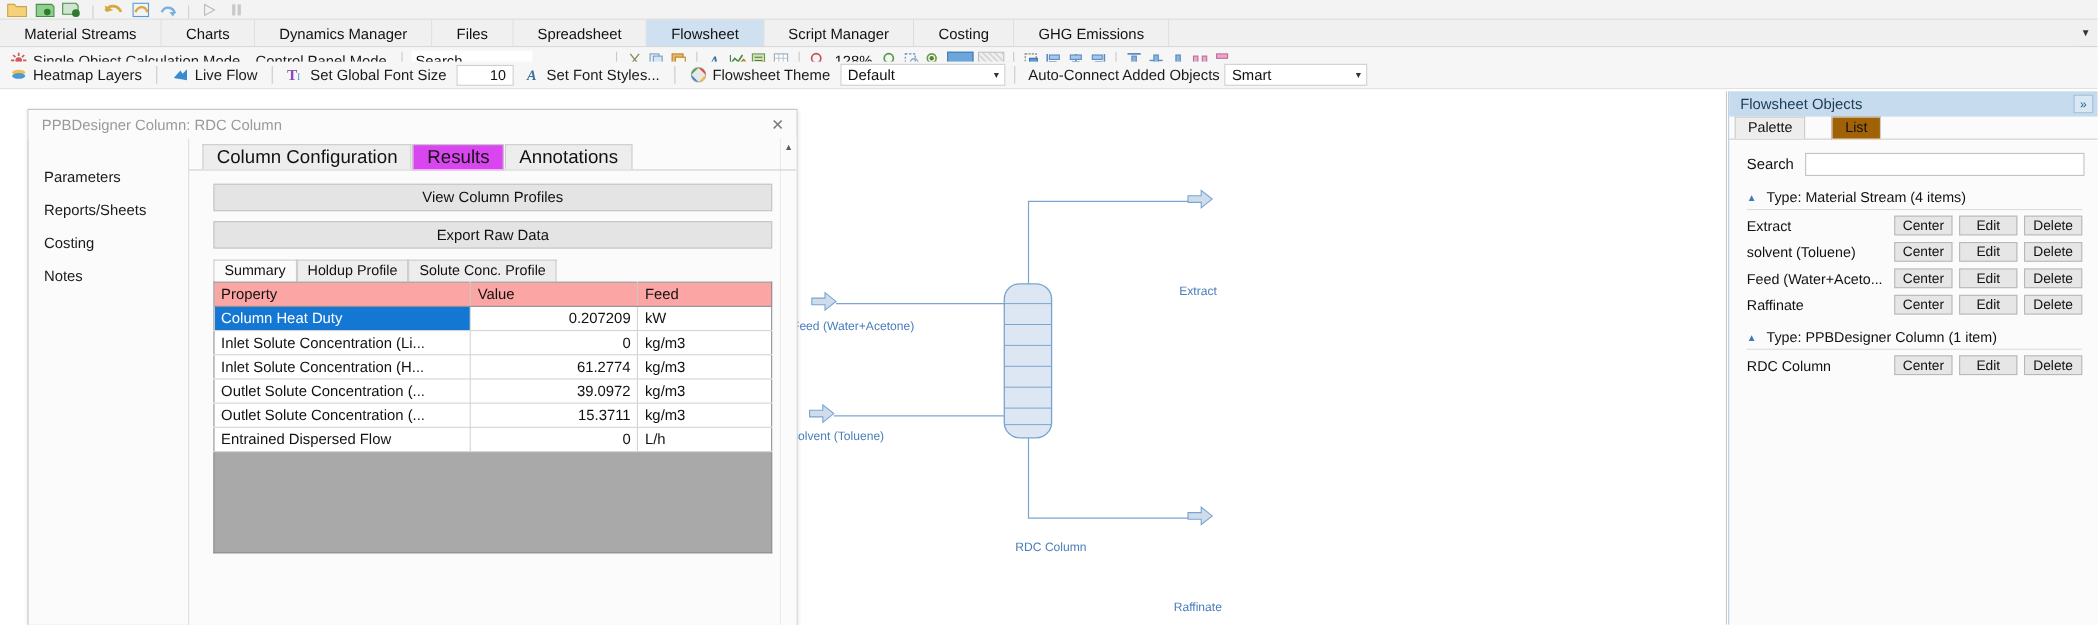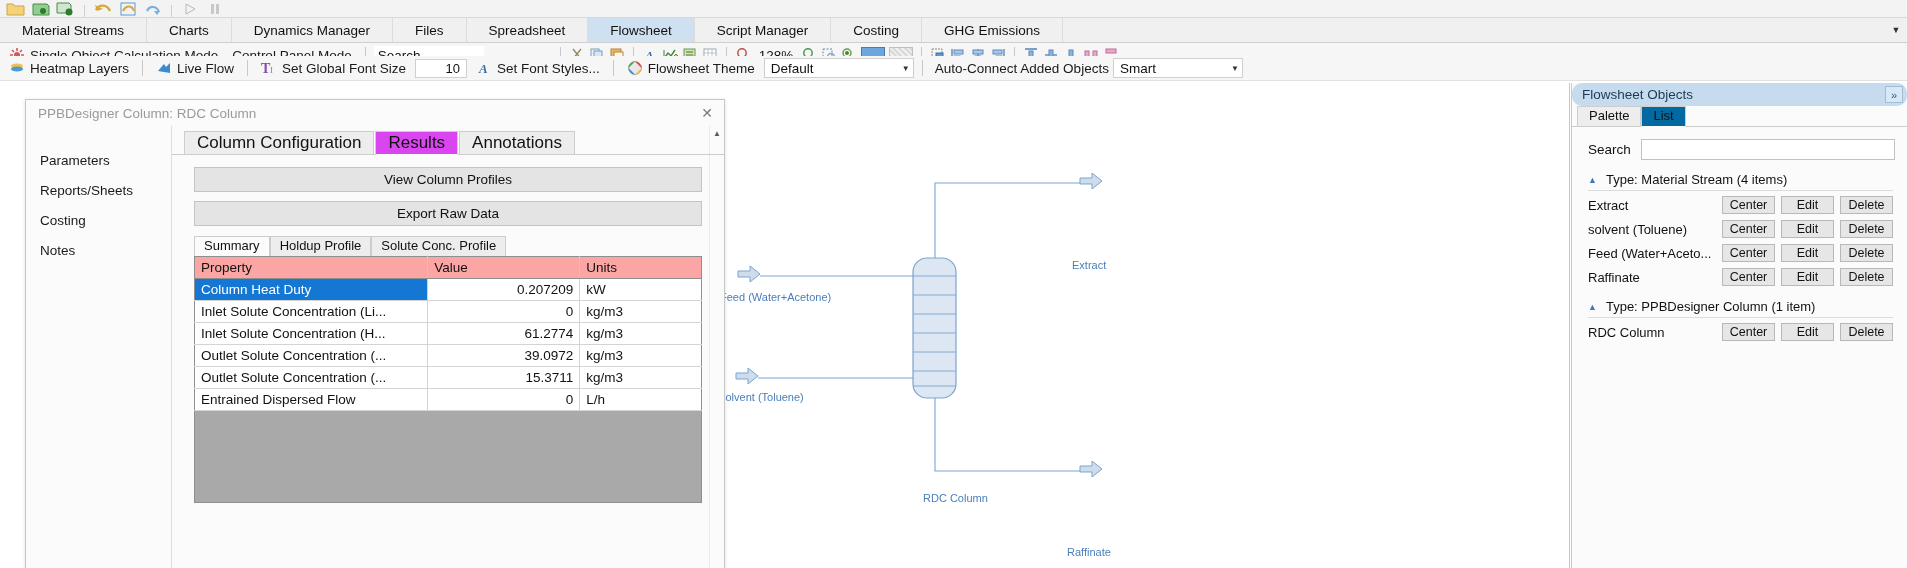--- a/index.html
+++ b/index.html
@@ -173,34 +173,33 @@
   }
 
   
   .rpanel {
     position: absolute; top: 83px; left: 1571px; width: 336px; height: 485px;
     background: #fbfbfb; border-left: 1px solid #b9cde0;
   }
   .rp-head {
     height: 23px; background: #c7dbee; display: flex; align-items: center;
     padding: 0 4px 0 10px;
-    border-radius: 10px;
   }
   .rp-head .t { flex: 1; font-size: 13.5px; color: #1b3a55; }
   .rp-head .exp {
     width: 18px; height: 17px; border: 1px solid #9dbdd8; background: #d8e8f5;
     display: flex; align-items: center; justify-content: center;
     font-size: 11px; color: #2a5d88;
   }
   .rp-tabs { display: flex; align-items: flex-end; height: 21px; padding-left: 5px; border-bottom: 1px solid #cdcdcd; }
   .rp-tabs .t {
     padding: 2px 11px 3px 11px; font-size: 13px; background: #ededed;
     border: 1px solid #cdcdcd; border-bottom: none; color: #111; line-height: 14px;
   }
-  .rp-tabs .t.active { background: #0369a1; border-bottom: 1px solid #fbfbfb; margin-bottom: -1px; }
+  .rp-tabs .t.active { background: #a16207; border-bottom: 1px solid #fbfbfb; margin-bottom: -1px; margin-left: 24px; }
 
   .rp-search { display: flex; align-items: center; gap: 10px; padding: 12px 12px 0 16px; }
   .rp-search .lbl { font-size: 13.5px; color: #111; }
   .rp-search .inp { flex: 1; height: 21px; background: #fff; border: 1px solid #c2c2c2; }
 
   .rp-group { display: flex; align-items: center; gap: 9px; padding: 12px 0 3px 16px; }
   .rp-group .chev { font-size: 9px; color: #3c7ab8; }
   .rp-group .gt { font-size: 13px; color: #111; }
   .rp-rule { height: 1px; background: #dcdcdc; margin: 0 14px 0 16px; }
 
@@ -526,21 +525,21 @@
             <table class="grid">
               <colgroup>
                   <col style="width:46%">
                   <col style="width:30%">
                   <col style="width:24%">
                 </colgroup>
               <thead>
                 <tr>
                   <th>Property</th>
                   <th>Value</th>
-                  <th style="border-right:none">Units</th>
+                  <th style="border-right:none">Feed</th>
                 </tr>
               </thead>
               <tbody>
                 <tr class="sel">
                   <td class="prop">Column Heat Duty</td>
                   <td class="num">0.207209</td>
                   <td style="border-right:none">kW</td>
                 </tr>
                 <tr>
                   <td class="prop">Inlet Solute Concentration (Li...</td>

